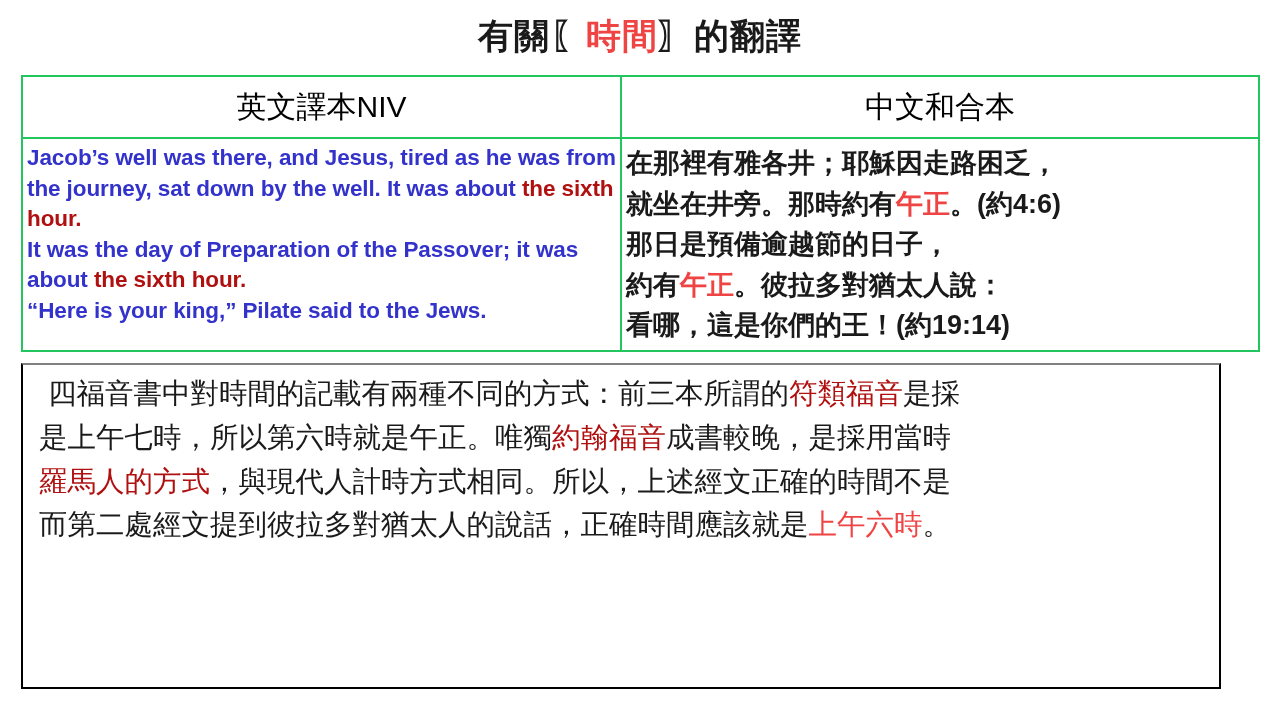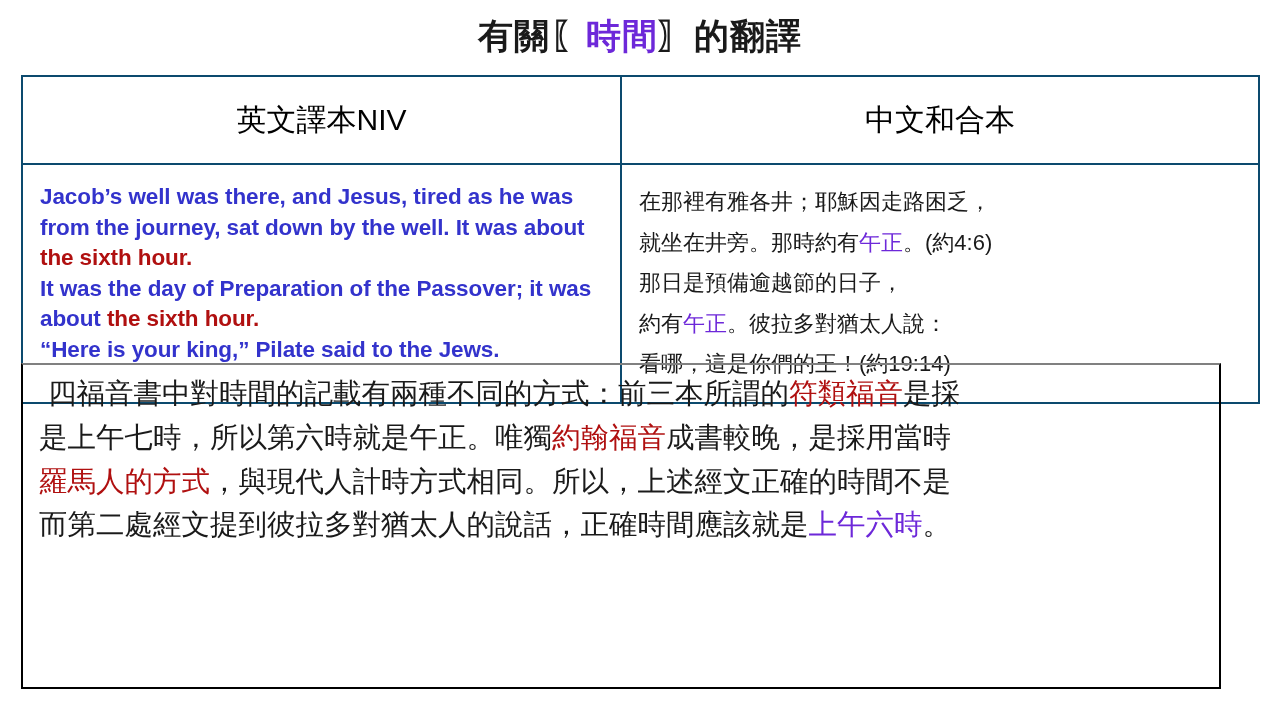--- a/index.html
+++ b/index.html
@@ -20,35 +20,35 @@
     left: 0; top: 14px;
     width: 1280px;
     text-align: center;
     font-size: 35px;
     font-weight: bold;
     color: #1a1a1a;
     letter-spacing: 1px;
     line-height: 44px;
     white-space: nowrap;
   }
-  .red-strong { color: #6d28d9; }
+  .red-strong { color: #ef4444; }
   .red-dark   { color: #b01010; }
 
   
   #verse-table {
     position: absolute;
     left: 21px; top: 75px;
     width: 1237px;
     border-collapse: collapse;
     table-layout: fixed;
   }
   #verse-table td {
-    border: 2px solid #0c4a6e;
+    border: 2px solid #22c55e;
     vertical-align: top;
-    padding: 17px;
+    padding: 4px;
   }
   .col-en { width: 599px; }
   .col-zh { width: 638px; }
 
   .hdr {
     height: 55px;
     text-align: center;
     vertical-align: middle !important;
     font-size: 30px;
     font-weight: normal;
@@ -60,22 +60,22 @@
   .cell-en {
     padding: 8px 4px 10px 16px;
     font-size: 22.5px;
     font-weight: bold;
     color: #3333cc;
     line-height: 30.5px;
     letter-spacing: -0.1px;
   }
   .cell-zh {
     padding: 8px 4px 10px 12px;
-    font-size: 22px;
-    font-weight: normal;
+    font-size: 27px;
+    font-weight: bold;
     color: #1a1a1a;
     line-height: 40.5px;
     white-space: nowrap;
   }
   .cell-zh .seg, .cell-en .seg { display: inline; }
 
   
   #explanation {
     position: absolute;
     left: 21px; top: 363px;

